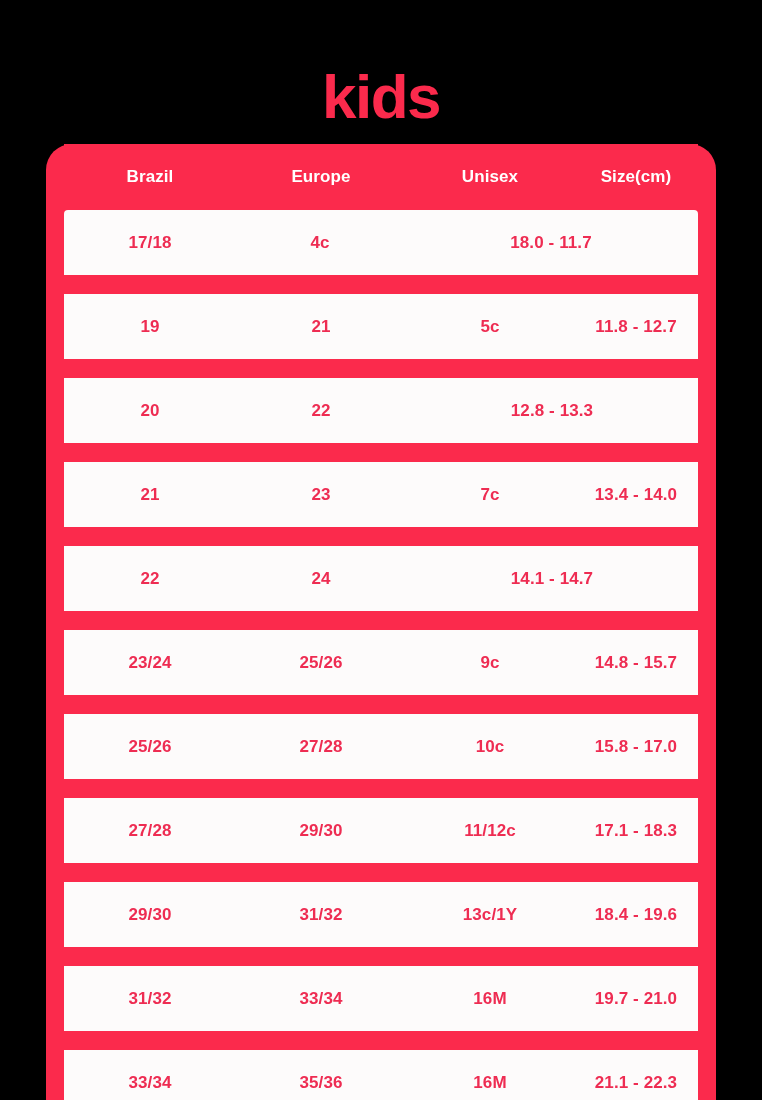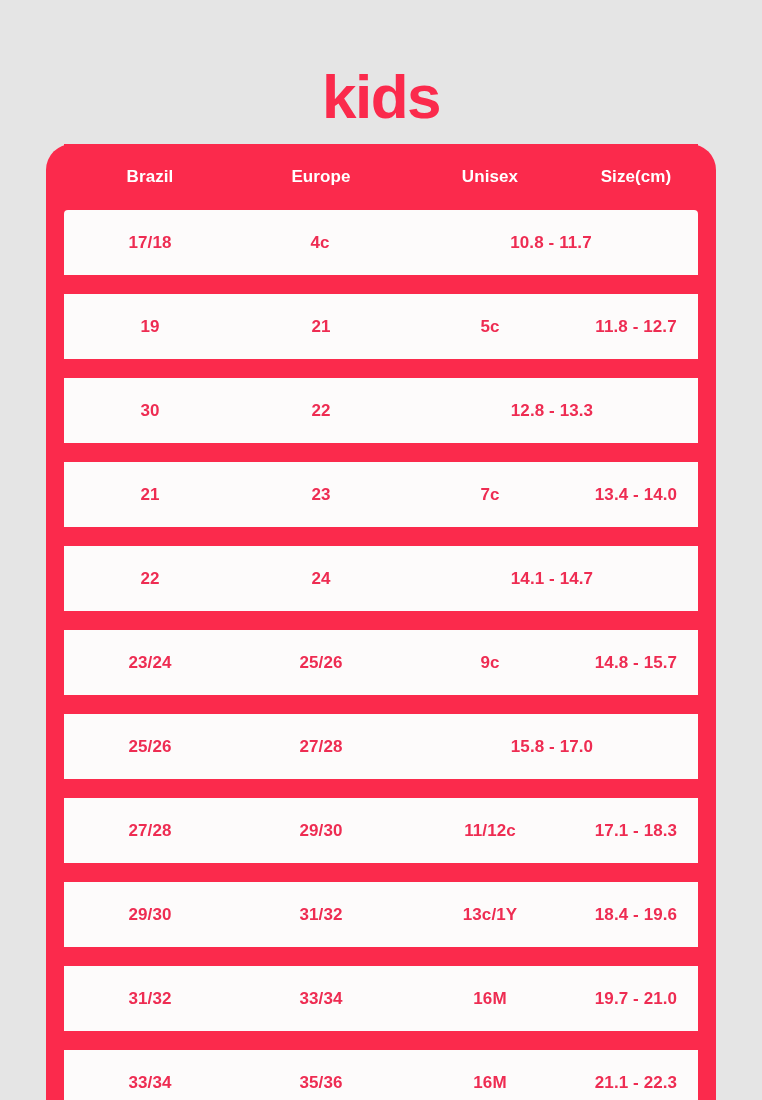--- a/index.html
+++ b/index.html
@@ -12,21 +12,21 @@
     height: 1100px;
     font-family: "Liberation Sans", sans-serif;
     -webkit-font-smoothing: antialiased;
     overflow: hidden;
   }
 
   .page {
     position: relative;
     width: 762px;
     height: 1100px;
-    background: #e5e5e5;
+    background: #000000;
     box-sizing: border-box;
   }
 
   
   .title {
     position: absolute;
     top: 62px;
     left: 0;
     width: 762px;
     text-align: center;
@@ -114,32 +114,32 @@
       <div class="cell col-1">Europe</div>
       <div class="cell col-2">Unisex</div>
       <div class="cell col-3">Size(cm)</div>
     </div>
 
     <div class="table-body">
 
       <div class="row">
         <div class="cell col-0">17/18</div>
         <div class="cell col-2">4c</div>
-        <div class="cell col-3">10.8 - 11.7</div>
+        <div class="cell col-3">18.0 - 11.7</div>
       </div>
 
       <div class="row">
         <div class="cell col-0">19</div>
         <div class="cell col-1">21</div>
         <div class="cell col-2">5c</div>
         <div class="cell col-3">11.8 - 12.7</div>
       </div>
 
       <div class="row">
-        <div class="cell col-0">30</div>
+        <div class="cell col-0">20</div>
         <div class="cell col-1">22</div>
         <div class="cell col-3">12.8 - 13.3</div>
       </div>
 
       <div class="row">
         <div class="cell col-0">21</div>
         <div class="cell col-1">23</div>
         <div class="cell col-2">7c</div>
         <div class="cell col-3">13.4 - 14.0</div>
       </div>
@@ -153,20 +153,21 @@
       <div class="row">
         <div class="cell col-0">23/24</div>
         <div class="cell col-1">25/26</div>
         <div class="cell col-2">9c</div>
         <div class="cell col-3">14.8 - 15.7</div>
       </div>
 
       <div class="row">
         <div class="cell col-0">25/26</div>
         <div class="cell col-1">27/28</div>
+        <div class="cell col-2">10c</div>
         <div class="cell col-3">15.8 - 17.0</div>
       </div>
 
       <div class="row">
         <div class="cell col-0">27/28</div>
         <div class="cell col-1">29/30</div>
         <div class="cell col-2">11/12c</div>
         <div class="cell col-3">17.1 - 18.3</div>
       </div>
 

